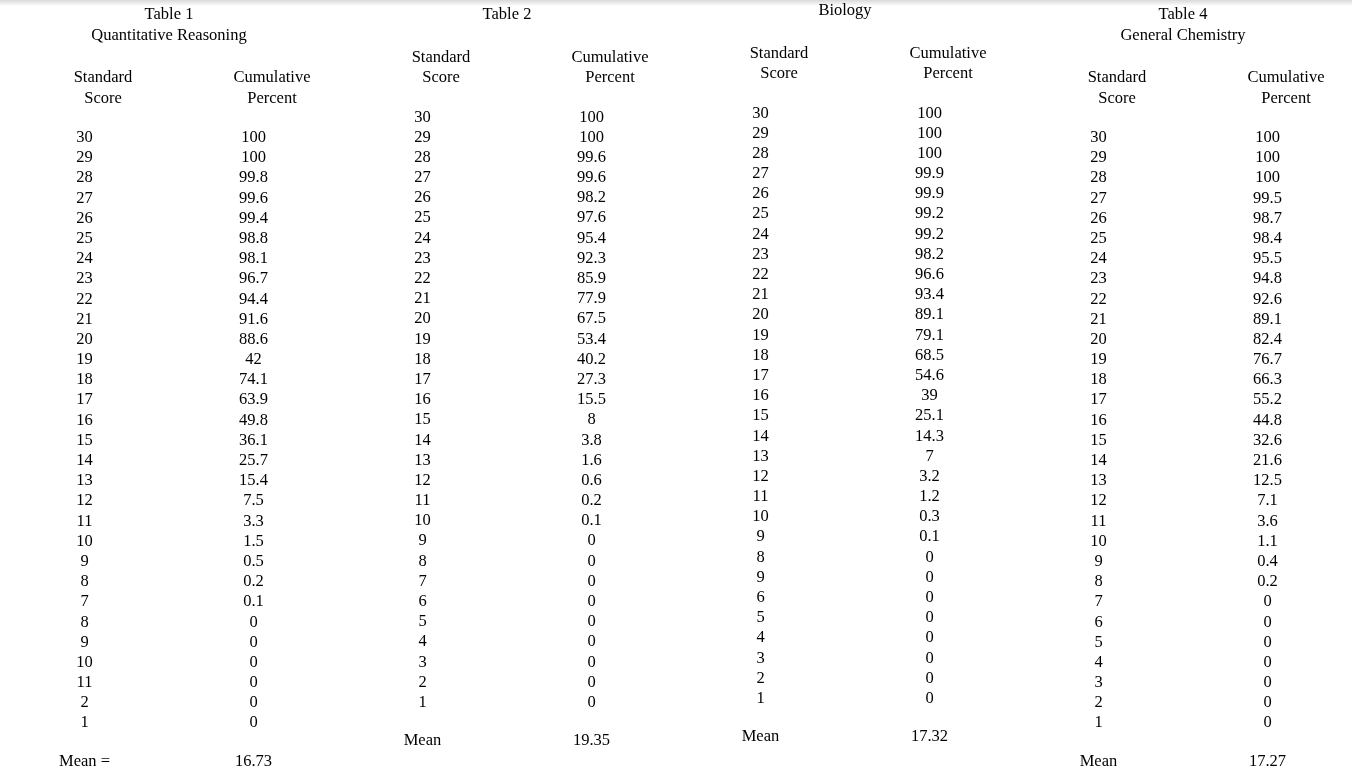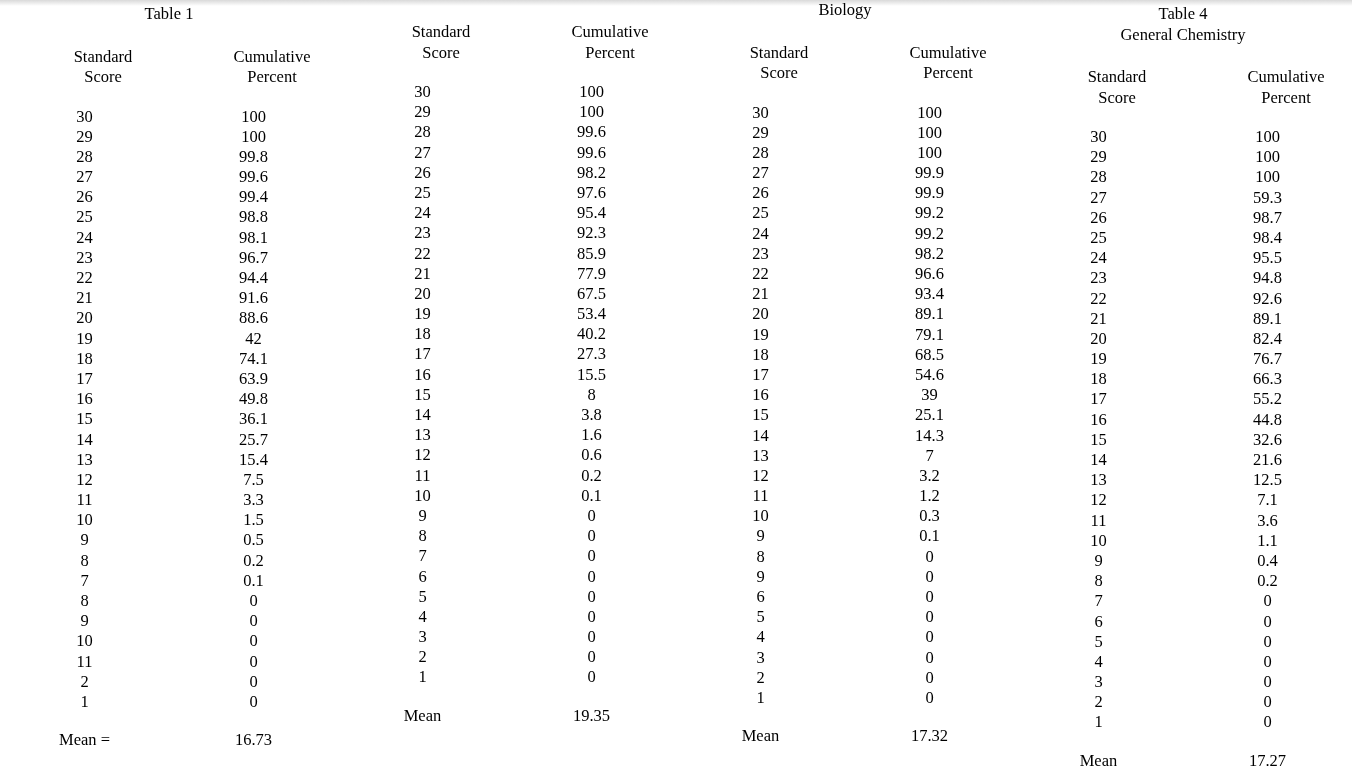--- a/index.html
+++ b/index.html
@@ -107,20 +107,21 @@
   }
 </style>
 </head>
 <body>
 
 <div class="top-edge"></div>
 
 <div class="sheet" id="sheet">
     <div class="table-block">
       <div class="table-title title-number">Table 1</div>
+      <div class="table-title">Quantitative Reasoning</div>
       <div class="col-headers">
         <div class="col-head">
           <span class="col-head-line">Standard</span>
           <span class="col-head-line">Score</span>
         </div>
         <div class="col-head">
           <span class="col-head-line">Cumulative</span>
           <span class="col-head-line">Percent</span>
         </div>
       </div>
@@ -245,20 +246,21 @@
           <div class="cell-score">1</div>
           <div class="cell-percent">0</div>
         </div>
       </div>
       <div class="mean-row">
         <div class="mean-label">Mean =</div>
         <div class="mean-value">16.73</div>
       </div>
     </div>
     <div class="table-block">
+      <div class="table-title title-number">Table 2</div>
       <div class="col-headers">
         <div class="col-head">
           <span class="col-head-line">Standard</span>
           <span class="col-head-line">Score</span>
         </div>
         <div class="col-head">
           <span class="col-head-line">Cumulative</span>
           <span class="col-head-line">Percent</span>
         </div>
       </div>
@@ -549,21 +551,21 @@
         <div class="data-row">
           <div class="cell-score">29</div>
           <div class="cell-percent">100</div>
         </div>
         <div class="data-row">
           <div class="cell-score">28</div>
           <div class="cell-percent">100</div>
         </div>
         <div class="data-row">
           <div class="cell-score">27</div>
-          <div class="cell-percent">59.3</div>
+          <div class="cell-percent">99.5</div>
         </div>
         <div class="data-row">
           <div class="cell-score">26</div>
           <div class="cell-percent">98.7</div>
         </div>
         <div class="data-row">
           <div class="cell-score">25</div>
           <div class="cell-percent">98.4</div>
         </div>
         <div class="data-row">

